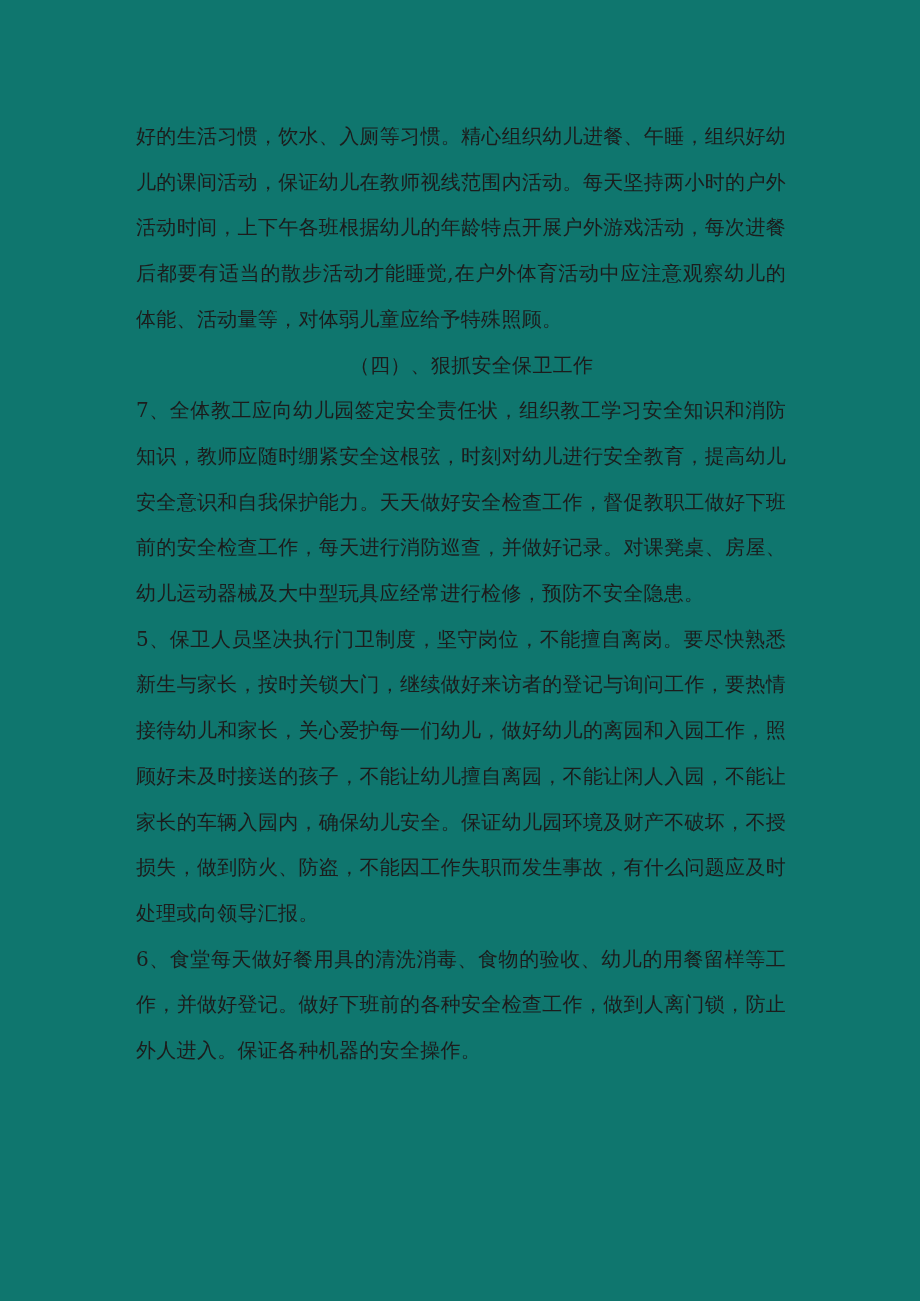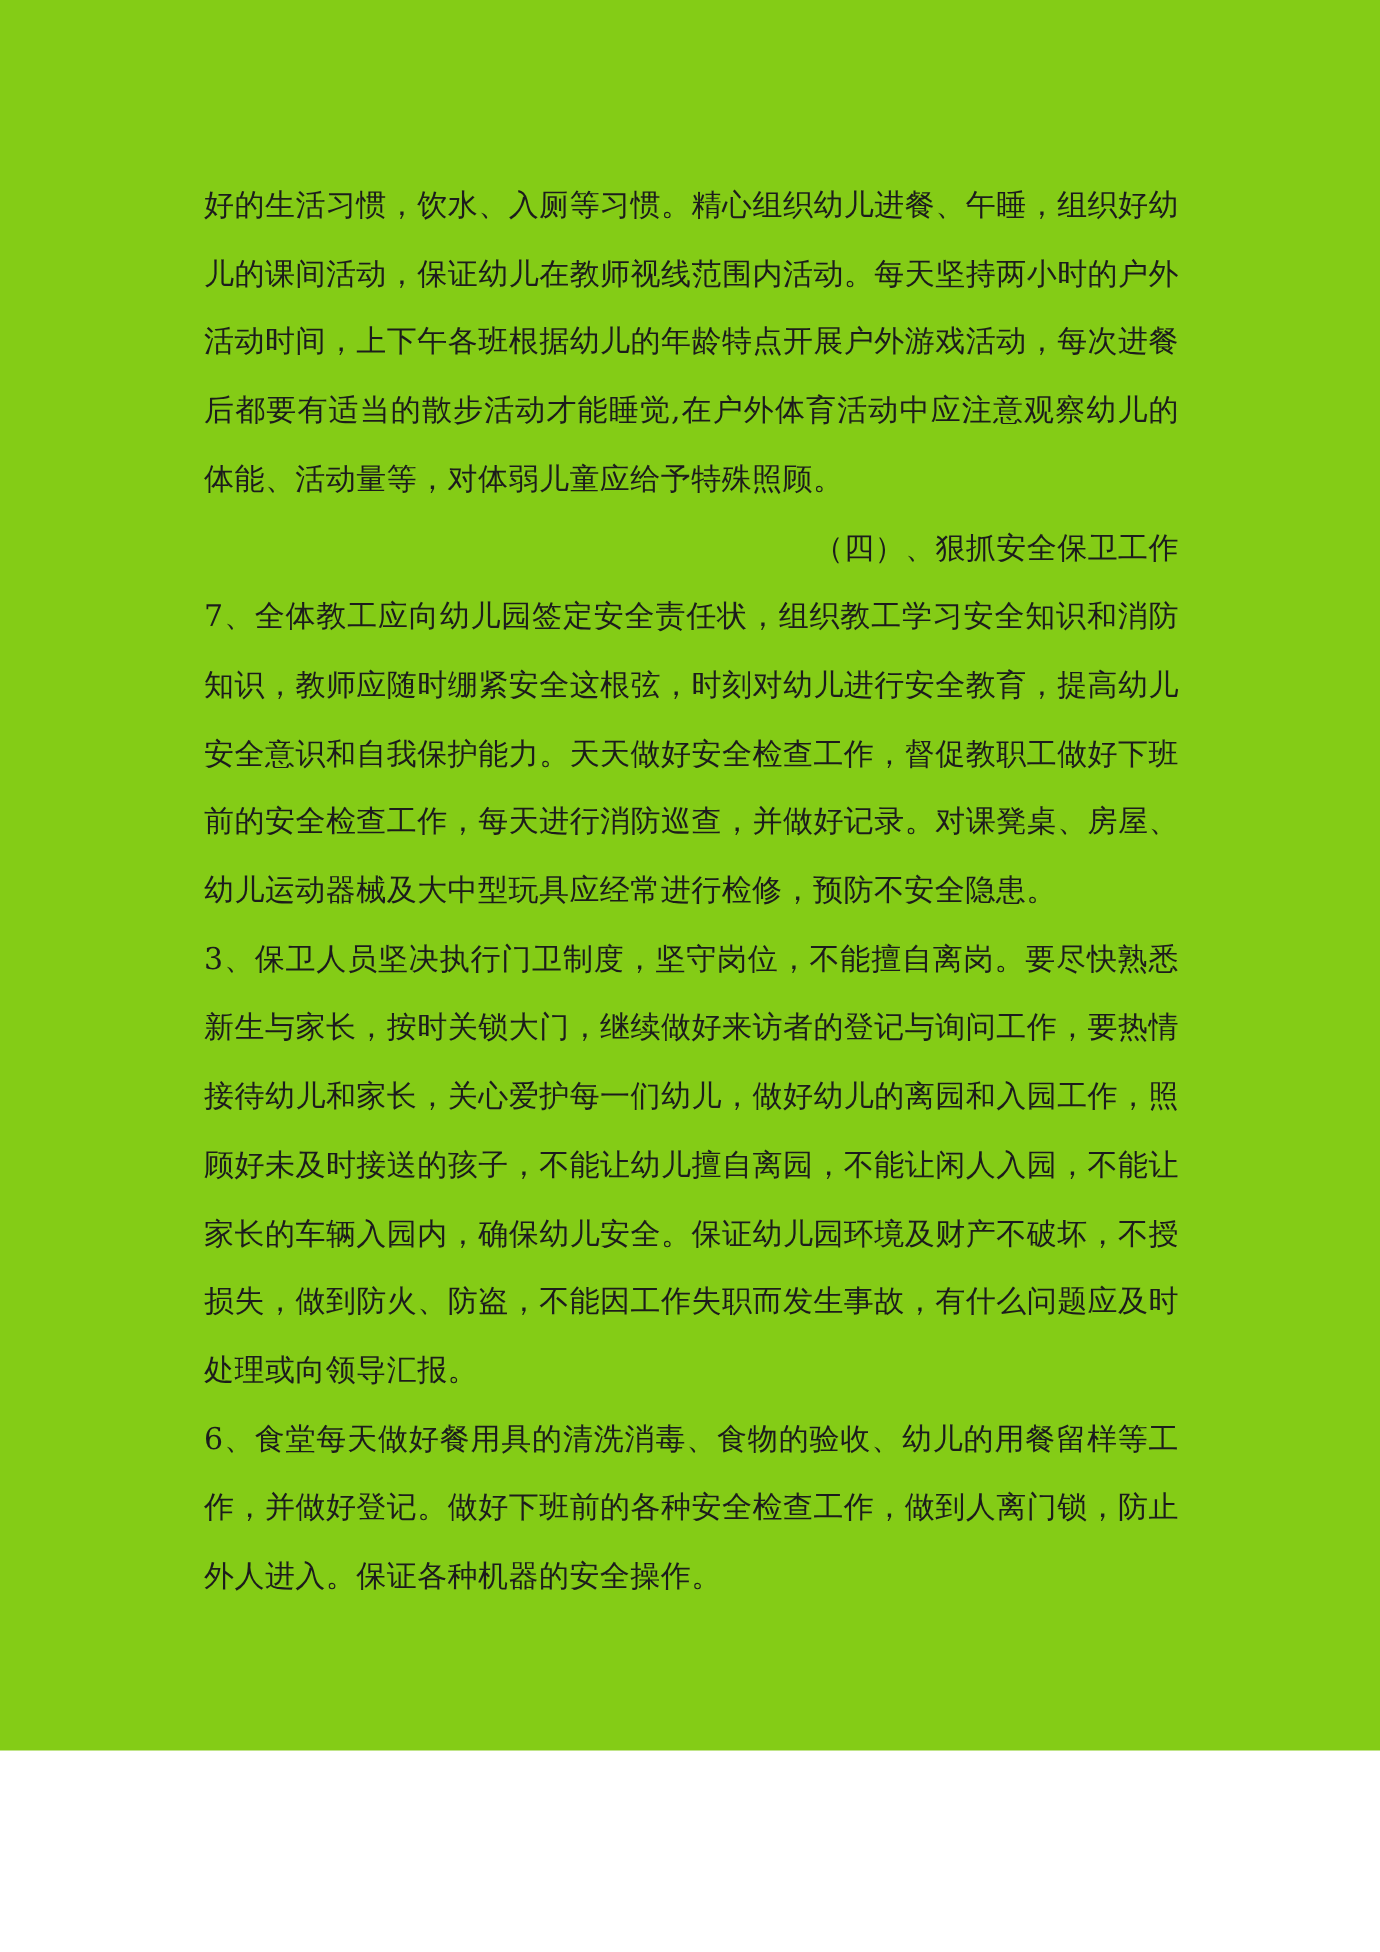--- a/index.html
+++ b/index.html
@@ -10,50 +10,50 @@
   body {
     width: 920px;
     height: 1301px;
     position: relative;
     font-family: "DejaVu Serif", "Liberation Serif", serif;
   }
   .page {
     position: absolute;
     left: 0; top: 0;
     width: 920px;
-    height: 1167px;
-    background: #84cc16;
+    height: 1301px;
+    background: #0f766e;
     overflow: hidden;
   }
   .content {
     position: absolute;
     left: 136px;
     top: 114px;
     width: 650px;
     color: #1c1c1c;
     font-size: 20px;
     line-height: 45.7px;
     letter-spacing: 0.3px;
   }
   .para {
     margin: 0;
     padding: 0;
     text-align: justify;
     text-justify: inter-character;
     word-break: break-all;
   }
   .para.heading {
-    text-align: right;
+    text-align: center;
     text-indent: 21px;
   }
 </style>
 </head>
 <body>
 
 <div class="page">
   <div class="content">
     <p class="para body">好的生活习惯，饮水、入厕等习惯。精心组织幼儿进餐、午睡，组织好幼儿的课间活动，保证幼儿在教师视线范围内活动。每天坚持两小时的户外活动时间，上下午各班根据幼儿的年龄特点开展户外游戏活动，每次进餐后都要有适当的散步活动才能睡觉,在户外体育活动中应注意观察幼儿的体能、活动量等，对体弱儿童应给予特殊照顾。</p>
     <p class="para heading">（四）、狠抓安全保卫工作</p>
     <p class="para body">7、全体教工应向幼儿园签定安全责任状，组织教工学习安全知识和消防知识，教师应随时绷紧安全这根弦，时刻对幼儿进行安全教育，提高幼儿安全意识和自我保护能力。天天做好安全检查工作，督促教职工做好下班前的安全检查工作，每天进行消防巡查，并做好记录。对课凳桌、房屋、幼儿运动器械及大中型玩具应经常进行检修，预防不安全隐患。</p>
-    <p class="para body">3、保卫人员坚决执行门卫制度，坚守岗位，不能擅自离岗。要尽快熟悉新生与家长，按时关锁大门，继续做好来访者的登记与询问工作，要热情接待幼儿和家长，关心爱护每一们幼儿，做好幼儿的离园和入园工作，照顾好未及时接送的孩子，不能让幼儿擅自离园，不能让闲人入园，不能让家长的车辆入园内，确保幼儿安全。保证幼儿园环境及财产不破坏，不授损失，做到防火、防盗，不能因工作失职而发生事故，有什么问题应及时处理或向领导汇报。</p>
+    <p class="para body">5、保卫人员坚决执行门卫制度，坚守岗位，不能擅自离岗。要尽快熟悉新生与家长，按时关锁大门，继续做好来访者的登记与询问工作，要热情接待幼儿和家长，关心爱护每一们幼儿，做好幼儿的离园和入园工作，照顾好未及时接送的孩子，不能让幼儿擅自离园，不能让闲人入园，不能让家长的车辆入园内，确保幼儿安全。保证幼儿园环境及财产不破坏，不授损失，做到防火、防盗，不能因工作失职而发生事故，有什么问题应及时处理或向领导汇报。</p>
     <p class="para body">6、食堂每天做好餐用具的清洗消毒、食物的验收、幼儿的用餐留样等工作，并做好登记。做好下班前的各种安全检查工作，做到人离门锁，防止外人进入。保证各种机器的安全操作。</p>
   </div>
 </div>
 
 </body></html>

